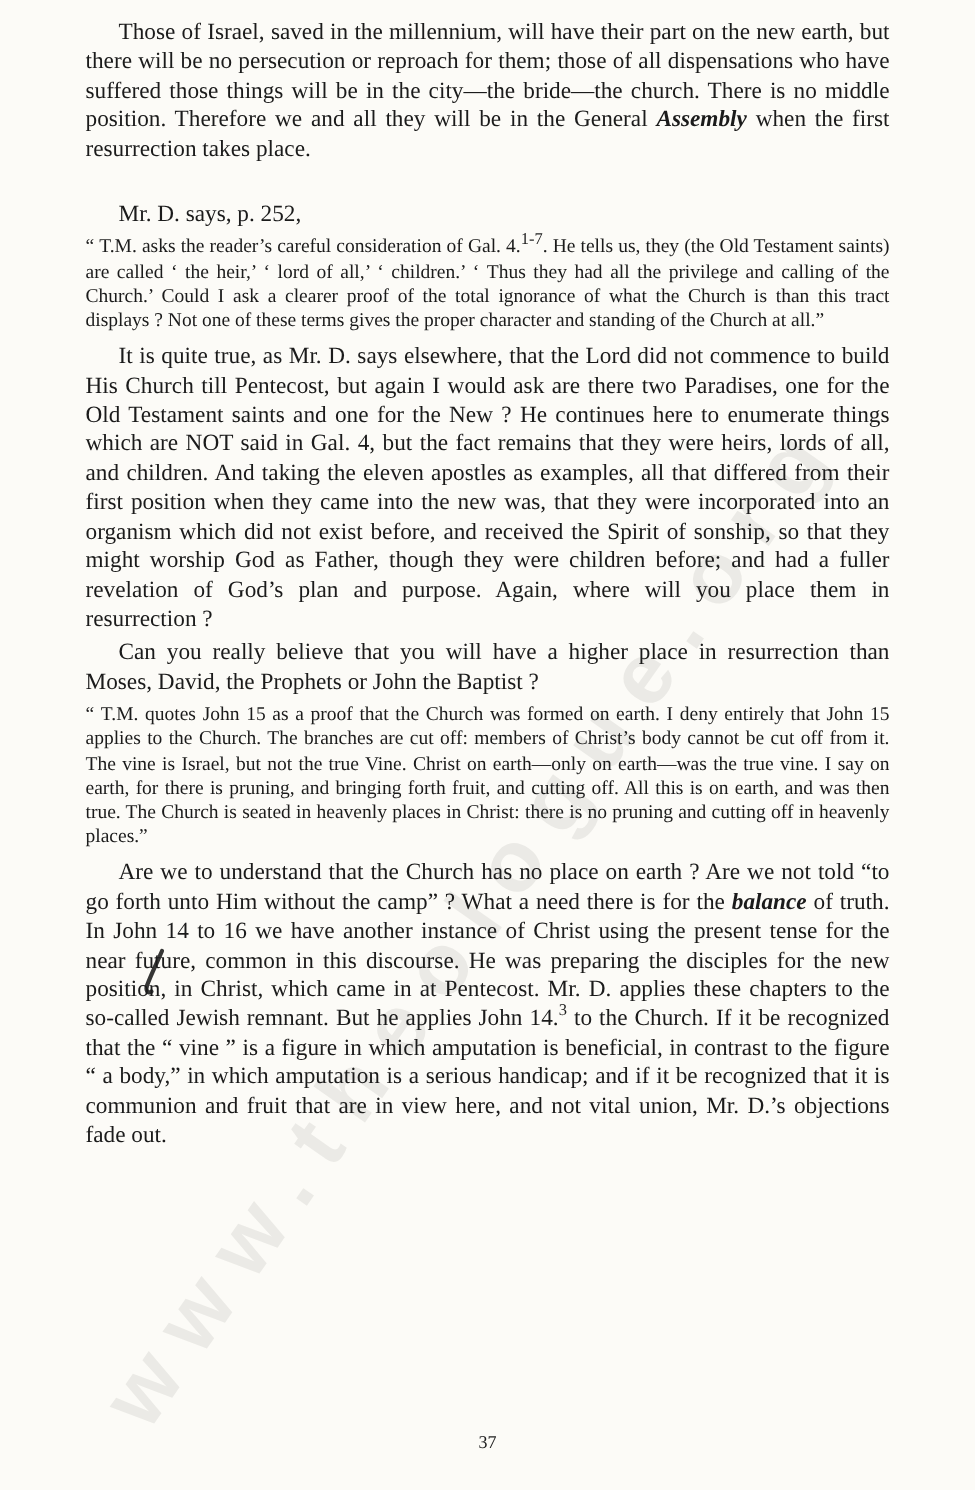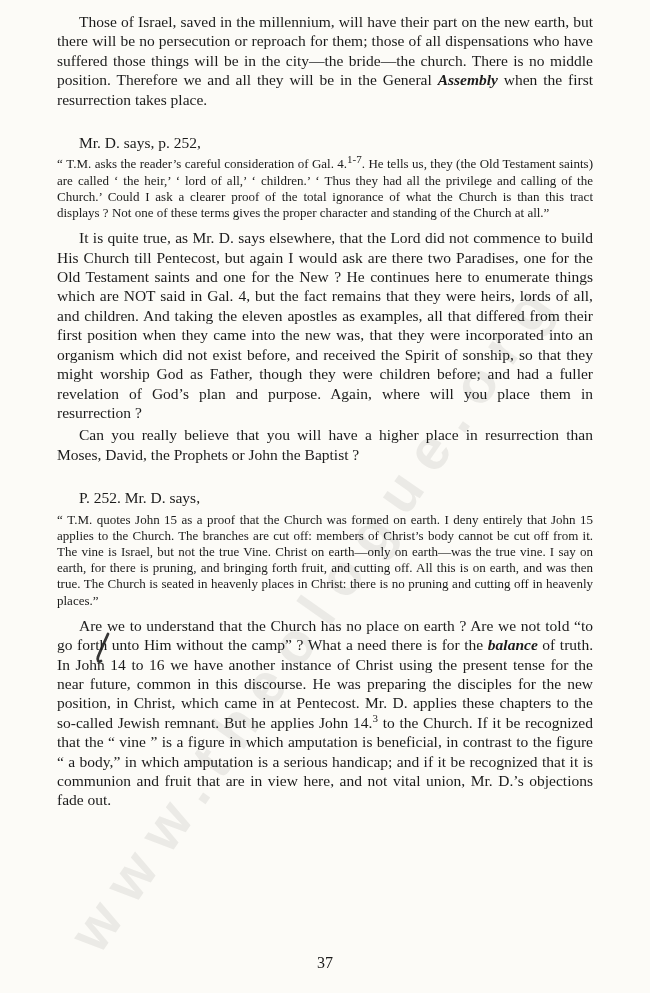--- a/index.html
+++ b/index.html
@@ -54,21 +54,21 @@
     line-height: 0;
     vertical-align: super;
   }
   i { font-style: italic; font-weight: bold; }
   .pageno {
     position: absolute;
     left: 0;
     width: 650px;
     top: 954px;
     text-align: center;
-    font-size: 16px;
+    font-size: 12px;
     color: #1b1b1b;
   }
   .ink {
     position: absolute;
     left: 90px;
     top: 632px;
     pointer-events: none;
   }
 </style>
 </head>
@@ -83,21 +83,20 @@
     <p class="para indent"><span>Those of Israel, saved in the millennium, will have their part on the new earth, but there will be no persecution or reproach for them; those of all dispensations who have suffered those things will be in the city—the bride—the church.  There is no middle position.  Therefore we and all they will be in the General </span><i>Assembly</i><span> when the first resurrection takes place.</span></p>
 
     <p class="para indent vspace">Mr. D. says, p. 252,</p>
 
     <p class="quote"><span>“&nbsp;T.M. asks the reader’s careful consideration of Gal. 4.</span><sup>1-7</sup><span>.  He tells us, they (the Old Testament saints) are called ‘&nbsp;the heir,’ ‘&nbsp;lord of all,’ ‘&nbsp;children.’ ‘&nbsp;Thus they had all the privilege and calling of the Church.’  Could I ask a clearer proof of the total ignorance of what the Church is than this tract displays&nbsp;?  Not one of these terms gives the proper character and standing of the Church at all.”</span></p>
 
     <p class="para indent">It is quite true, as Mr. D. says elsewhere, that the Lord did not commence to build His Church till Pentecost, but again I would ask are there two Paradises, one for the Old Testament saints and one for the New&nbsp;?  He continues here to enumerate things which are NOT said in Gal. 4, but the fact remains that they were heirs, lords of all, and children.  And taking the eleven apostles as examples, all that differed from their first position when they came into the new was, that they were incorporated into an organism which did not exist before, and received the Spirit of sonship, so that they might worship God as Father, though they were children before; and had a fuller revelation of God’s plan and purpose.  Again, where will you place them in resurrection&nbsp;?</p>
 
     <p class="para indent">Can you really believe that you will have a higher place in resurrection than Moses, David, the Prophets or John the Baptist&nbsp;?</p>
 
-    <p class="para indent vspace">P. 252. Mr. D. says,</p>
 
     <p class="quote">“&nbsp;T.M. quotes John 15 as a proof that the Church was formed on earth.  I deny entirely that John 15 applies to the Church.  The branches are cut off: members of Christ’s body cannot be cut off from it.  The vine is Israel, but not the true Vine.  Christ on earth—only on earth—was the true vine.  I say on earth, for there is pruning, and bringing forth fruit, and cutting off.  All this is on earth, and was then true.  The Church is seated in heavenly places in Christ: there is no pruning and cutting off in heavenly places.”</p>
 
     <p class="para indent"><span>Are we to understand that the Church has no place on earth&nbsp;?  Are we not told “to go forth unto Him without the camp”&nbsp;?  What a need there is for the </span><i>balance</i><span> of truth.  In John 14 to 16 we have another instance of Christ using the present tense for the near future, common in this discourse. He was preparing the disciples for the new position, in Christ, which came in at Pentecost.  Mr. D. applies these chapters to the so-called Jewish remnant.  But he applies John 14.</span><sup>3</sup><span> to the Church. If it be recognized that the “&nbsp;vine&nbsp;” is a figure in which amputation is beneficial, in contrast to the figure “&nbsp;a body,” in which amputation is a serious handicap; and if it be recognized that it is communion and fruit that are in view here, and not vital union, Mr. D.’s objections fade out.</span></p>
 
 
   </div>
 
   <svg class="ink" width="24" height="36" viewBox="0 0 24 36">
     <path d="M18 2 C15 9 11 17 8 25 C7 28 8.5 31 11 29" stroke="#1a1a1a" stroke-width="2.8" fill="none" stroke-linecap="round" opacity="0.88"></path>

